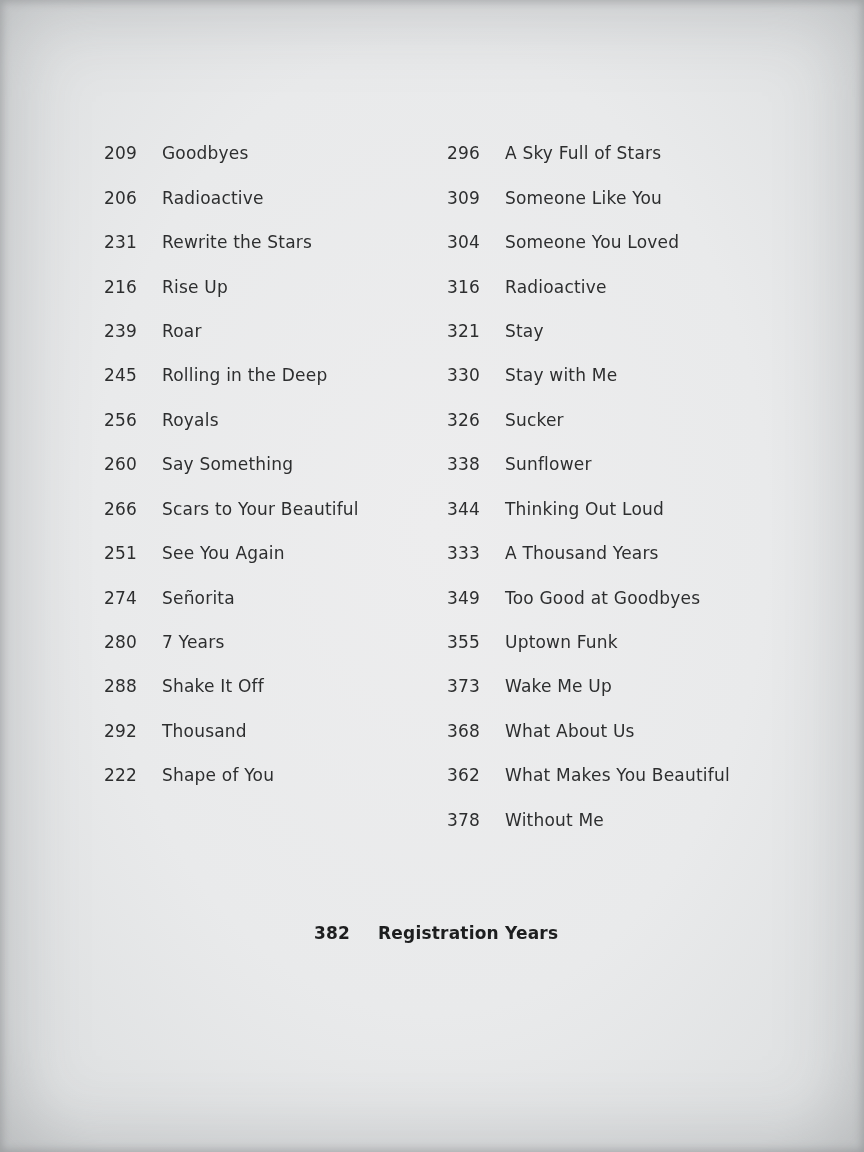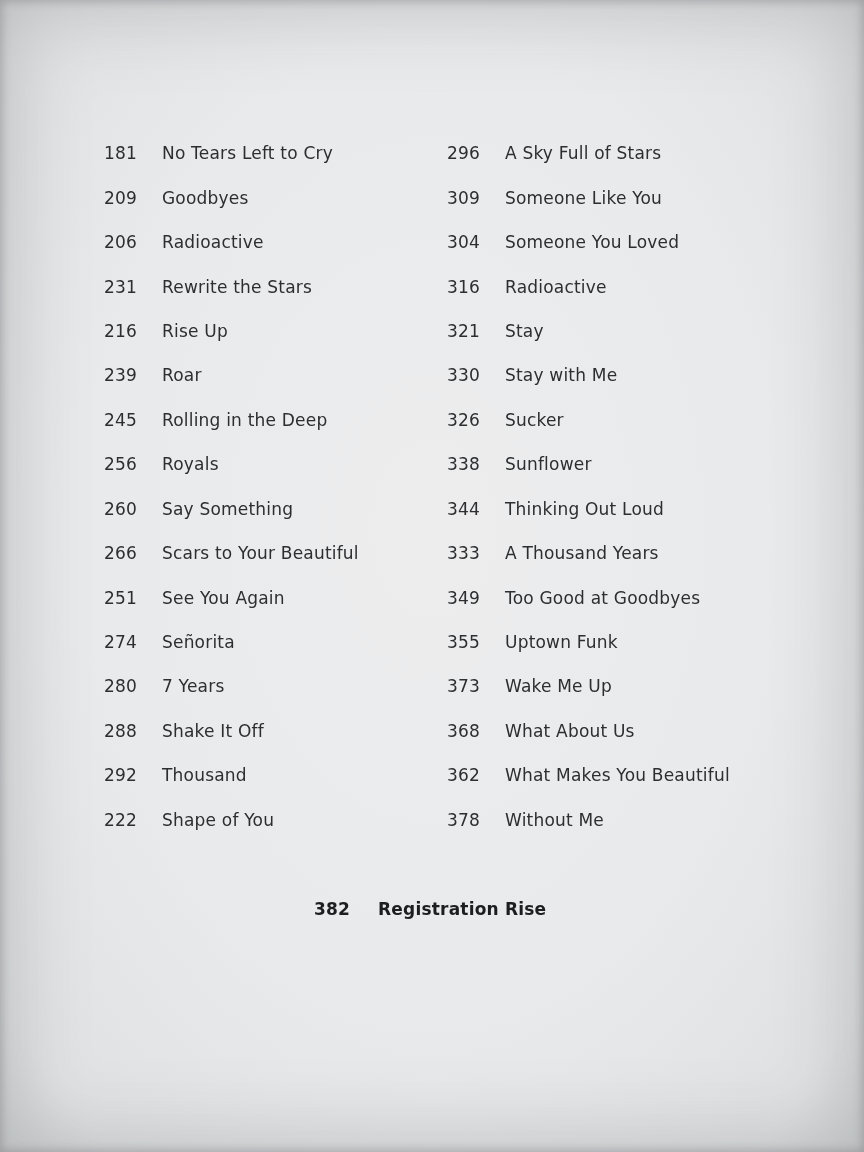--- a/index.html
+++ b/index.html
@@ -52,43 +52,39 @@
   .toc-title {
     margin-left: 25px;
     white-space: nowrap;
   }
   .toc-footer {
     position: absolute;
     top: 899px;
     left: 0;
     width: 864px;
     display: flex;
-    align-items: flex-start;
+    align-items: flex-end;
     height: 44px;
     font-size: 17px;
     font-weight: bold;
     color: #1d1e1f;
     letter-spacing: 0.2px;
     z-index: 2;
   }
   .toc-footer .toc-num { width: 350px; }
   .toc-footer .toc-title { margin-left: 28px; }
 </style>
 </head>
 <body>
 
 <div class="vignette"></div>
 
 <div class="toc">
   <div class="toc-col left">
       <div class="toc-row">
-        <span class="toc-num">181</span>
-        <span class="toc-title">No Tears Left to Cry</span>
-      </div>
-      <div class="toc-row">
         <span class="toc-num">209</span>
         <span class="toc-title">Goodbyes</span>
       </div>
       <div class="toc-row">
         <span class="toc-num">206</span>
         <span class="toc-title">Radioactive</span>
       </div>
       <div class="toc-row">
         <span class="toc-num">231</span>
         <span class="toc-title">Rewrite the Stars</span>
@@ -205,14 +201,14 @@
       </div>
       <div class="toc-row">
         <span class="toc-num">378</span>
         <span class="toc-title">Without Me</span>
       </div>
     </div>
 </div>
 
 <div class="toc-footer">
   <span class="toc-num">382</span>
-  <span class="toc-title">Registration Rise</span>
+  <span class="toc-title">Registration Years</span>
 </div>
 
 </body></html>

